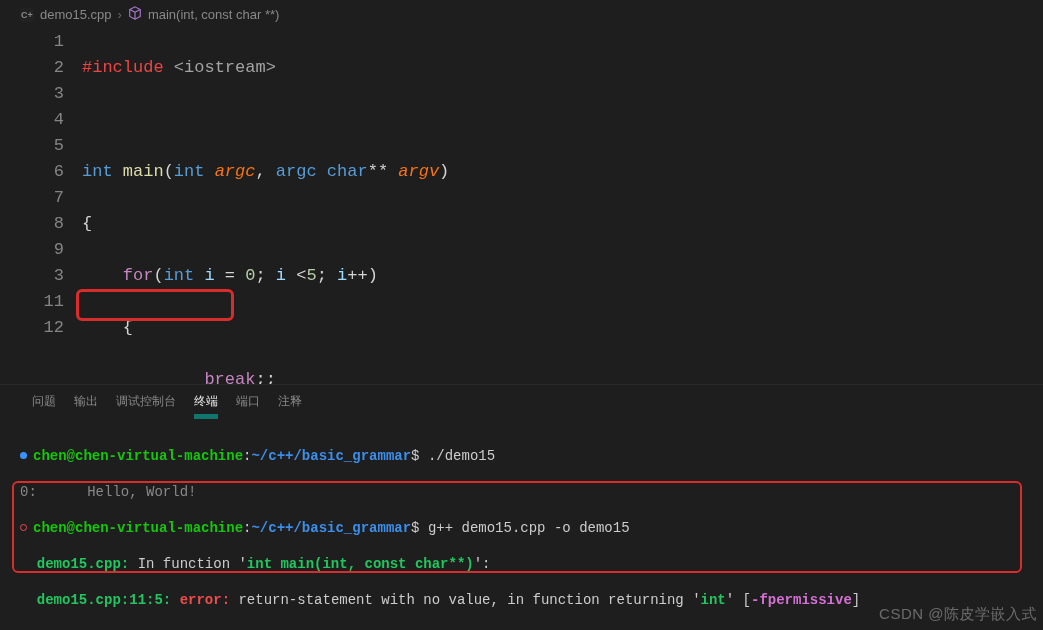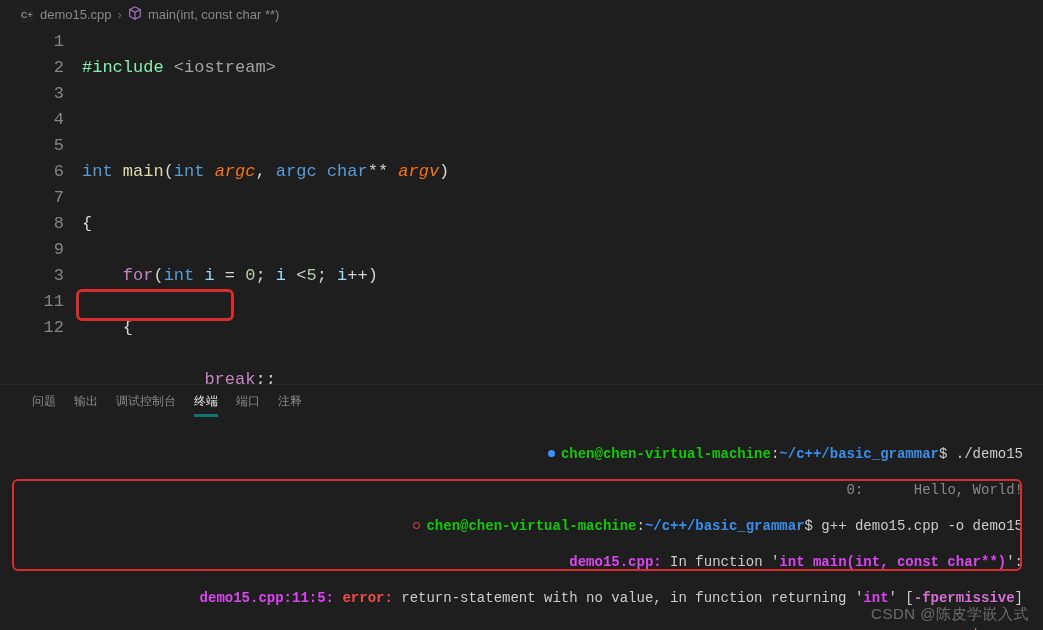--- a/index.html
+++ b/index.html
@@ -8,59 +8,59 @@
 
 .breadcrumb { display:flex; align-items:center; gap:6px; padding:6px 20px 4px 20px; font-size:13px; color:#888; font-family:-apple-system,"Segoe UI",sans-serif; }
 .breadcrumb .sep { color:#666; }
 .bc-icon-cpp { width:14px; height:14px; display:inline-flex; align-items:center; justify-content:center; background:#222; color:#888; font-size:9px; font-weight:bold; border-radius:2px; }
 .bc-icon-cube { color:#888; }
 
 
 .editor { display:flex; font-size:17px; line-height:26px; padding-top:2px; }
 .gutter { width:82px; text-align:right; padding-right:18px; color:#858585; user-select:none; }
 .code { flex:1; white-space:pre; position:relative; }
-.tok-macro { color:#86efac; }
+.tok-macro { color:#ef4444; }
 .tok-inc   { color:#a3a3a3; }
 .tok-kw    { color:#569cd6; }
 .tok-func  { color:#dcdcaa; }
 .tok-ns    { color:#4ec9b0; }
 .tok-var   { color:#9cdcfe; }
 .tok-param { color:#f97316;font-style:italic; }
 .tok-num   { color:#b5cea8; }
 .tok-str   { color:#ce9178; }
 .tok-punc  { color:#d4d4d4; }
 .tok-flow  { color:#c586c0; }
 .tok-op    { color:#d4d4d4; }
 .tok-plain { color:#cccccc; }
 
 .highlight-box { position:absolute; border:3px solid #d92d2d; border-radius:6px; left:-6px; top:260px; width:158px; height:32px; }
 
 
 .panel { position:absolute; left:0; right:0; top:384px; bottom:0; border-top:1px solid #2a2a2a; background:#1e1e1e; }
 .tabs { display:flex; gap:18px; padding:8px 20px 6px 32px; font-size:12px; color:#888; font-family:-apple-system,"Segoe UI","Microsoft YaHei",sans-serif; }
 .tab { cursor:pointer; padding-bottom:4px; }
-.tab.active { color:#e8e8e8; border-bottom:3px solid #0f766e; }
+.tab.active { color:#e8e8e8; border-bottom:5px solid #0f766e; }
 
 
 .terminal { padding:4px 20px 10px 20px; font-size:14px; line-height:18px; white-space:pre; font-family:"Consolas","Courier New",monospace; position:relative; }
-.tline { display:block;text-align:right; }
+.tline { display:block; }
 .dot { display:inline-block; width:7px; height:7px; border-radius:50%; margin-right:6px; vertical-align:1px; }
 .dot.blue { background:#3794ff; }
 .dot.red  { border:1.5px solid #f14c4c; background:transparent; width:7px; height:7px; }
 .t-user { color:#16c60c; font-weight:bold; }
 .t-path { color:#3b8eea; font-weight:bold; }
 .t-white { color:#cccccc; }
 .t-dim  { color:#888888;margin-top:44px; }
-.t-bold { font-weight:bold; color:#d946ef;margin-top:16px; }
+.t-bold { font-weight:bold; color:#22c55e;margin-top:16px; }
 .t-err  { color:#f14c4c; font-weight:bold; }
 .t-mag  { color:#d670d6; font-weight:bold;margin-top:44px; }
 .t-warn { color:#ce9178; }
 .term-box { position:absolute; border:2.5px solid #d92d2d; border-radius:6px; left:12px; top:56px; width:1010px; height:92px; pointer-events:none; }
 
-.watermark { position:absolute; right:14px; bottom:6px; color:rgba(200,200,200,0.45); font-family:-apple-system,"Segoe UI","Microsoft YaHei",sans-serif; font-size:15px; letter-spacing:0.5px; }
+.watermark { position:absolute; right:6px; bottom:6px; color:rgba(200,200,200,0.45); font-family:-apple-system,"Segoe UI","Microsoft YaHei",sans-serif; font-size:15px; letter-spacing:0.5px; }
 </style>
 </head>
 <body>
 
 <div class="breadcrumb">
   <span class="bc-icon-cpp">C+</span>
   <span>demo15.cpp</span>
   <span class="sep">›</span>
   <span class="bc-icon-cube">
     <svg width="14" height="14" viewBox="0 0 16 16" fill="none" stroke="#b180d7" stroke-width="1.2">

